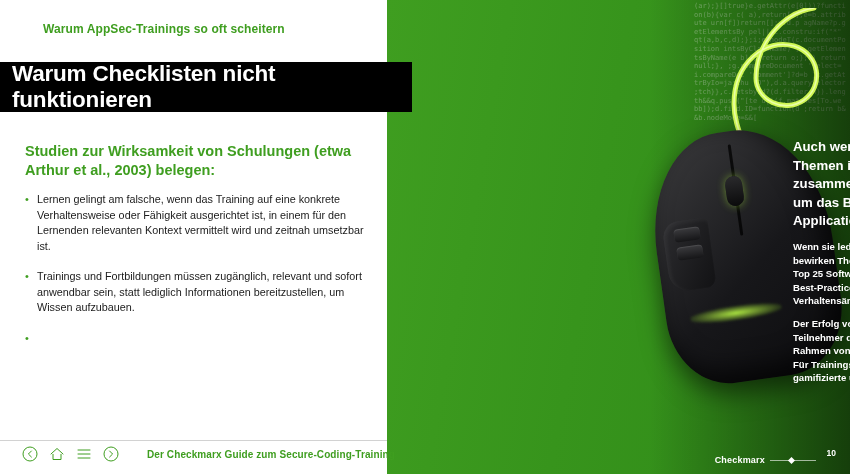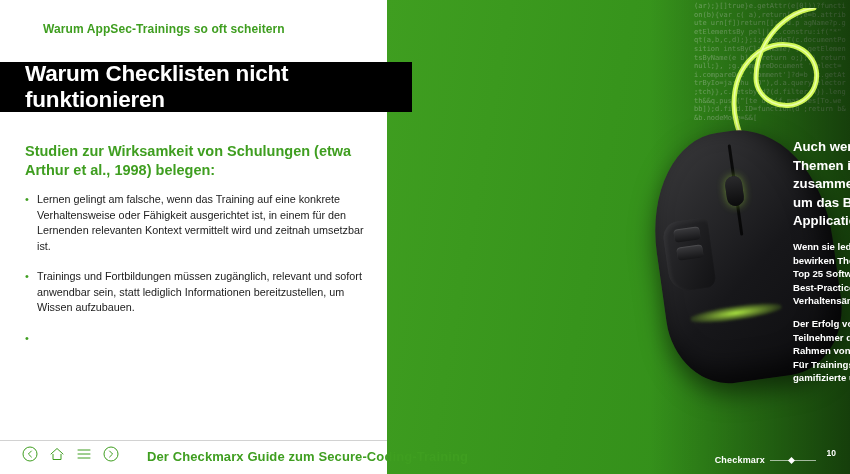--- a/index.html
+++ b/index.html
@@ -160,21 +160,21 @@
     width: 412px;
     height: 50px;
     background: #000000;
     display: flex;
     align-items: center;
   }
   .title-bar .title-text {
     color: #ffffff;
     font-size: 22.5px;
     font-weight: bold;
-    padding-left: 25px;
+    padding-left: 12px;
     letter-spacing: -0.2px;
   }
   .left-head {
     position: absolute;
     left: 25px;
     top: 142px;
     width: 330px;
     color: #3f9e20;
     font-size: 14.5px;
     font-weight: bold;
@@ -245,21 +245,21 @@
   }
   .nav-ic {
     width: 16px;
     height: 16px;
     display: block;
   }
   .footer-text {
     position: absolute;
     left: 115px;
     top: 449px;
-    font-size: 13px;
+    font-size: 10px;
     font-weight: bold;
     color: #3f9e20;
     letter-spacing: 0.1px;
     padding-left: 32px;
   }
   .brand {
     position: absolute;
     right: 34px;
     bottom: 9px;
     display: flex;
@@ -330,21 +330,21 @@
     </div>
     <div class="page-num">10</div>
   </div>
 
   <div class="eyebrow">Warum AppSec-Trainings so oft scheitern</div>
 
   <div class="title-bar">
     <span class="title-text">Warum Checklisten nicht funktionieren</span>
   </div>
 
-  <div class="left-head">Studien zur Wirksamkeit von Schulungen (etwa Arthur et al., 1998) belegen:</div>
+  <div class="left-head">Studien zur Wirksamkeit von Schulungen (etwa Arthur et al., 2003) belegen:</div>
 
   <div class="bullets">
     <div class="bullet">
       <span class="dot">•</span>
       <span>Lernen gelingt am falsche, wenn das Training auf eine konkrete Verhaltensweise oder Fähigkeit ausgerichtet ist, in einem für den Lernenden relevanten Kontext vermittelt wird und zeitnah umsetzbar ist.</span>
     </div>
     <div class="bullet">
       <span class="dot">•</span>
       <span>Trainings und Fortbildungen müssen zugänglich, relevant und sofort anwendbar sein, statt lediglich Informationen bereitzustellen, um Wissen aufzubauen.</span>
     </div>

